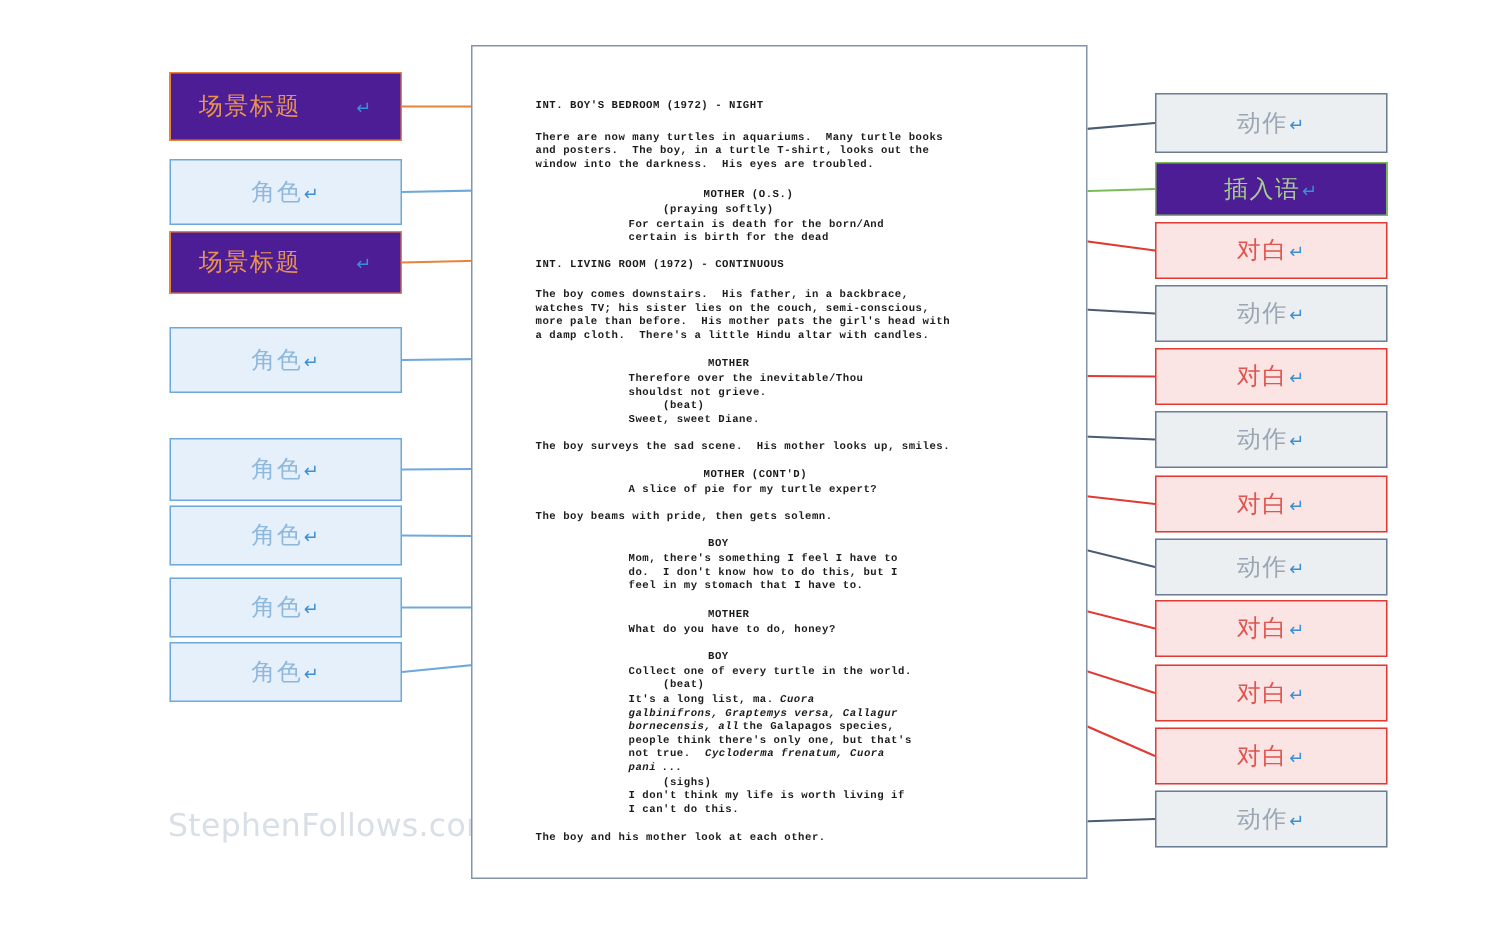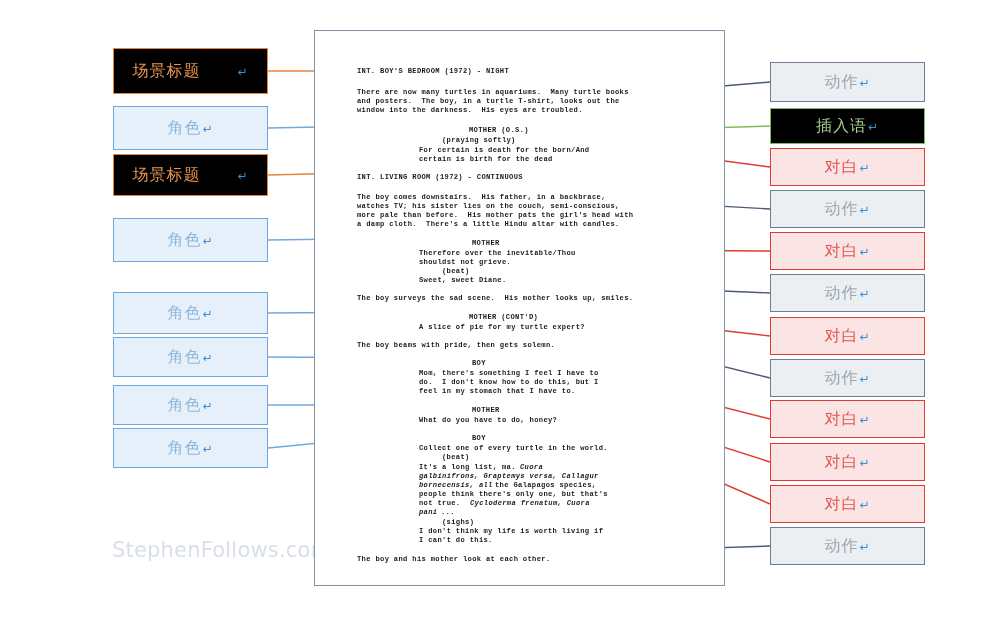--- a/index.html
+++ b/index.html
@@ -43,24 +43,24 @@
     display:flex;align-items:center;justify-content:center;
     font-size:16px;
     font-family:"DejaVu Sans","Liberation Sans",sans-serif;
     z-index:5;
     letter-spacing:1px;
   }
   .lbl .pilcrow{
     font-size:12px;color:#3b8fd4;margin-left:1px;
     position:relative;top:1px;
   }
-  .lbl-scene{background:#000000;border:1.6px solid #e8833a;color:#e8934e;gap:36px;}
+  .lbl-scene{background:#4c1d95;border:1.6px solid #e8833a;color:#e8934e;gap:36px;}
   .lbl-char {background:#e6f0fa;border:1.4px solid #6fa8dc;color:#8fb8dd;}
   .lbl-action{background:#eceff1;border:1.6px solid #6b7c93;color:#9aa6b4;}
-  .lbl-paren{background:#000000;border:1.6px solid #7cbb5a;color:#a6ce8c;}
+  .lbl-paren{background:#4c1d95;border:1.6px solid #7cbb5a;color:#a6ce8c;}
   .lbl-dialog{background:#fbe4e4;border:1.8px solid #e03a33;color:#e0554e;}
 
   
   .watermark{
     position:absolute;left:112px;top:538px;
     font-size:21px;color:#d9dfe6;
     font-family:"DejaVu Sans","Liberation Sans",sans-serif;
     letter-spacing:0.2px;
     z-index:2;
   }

